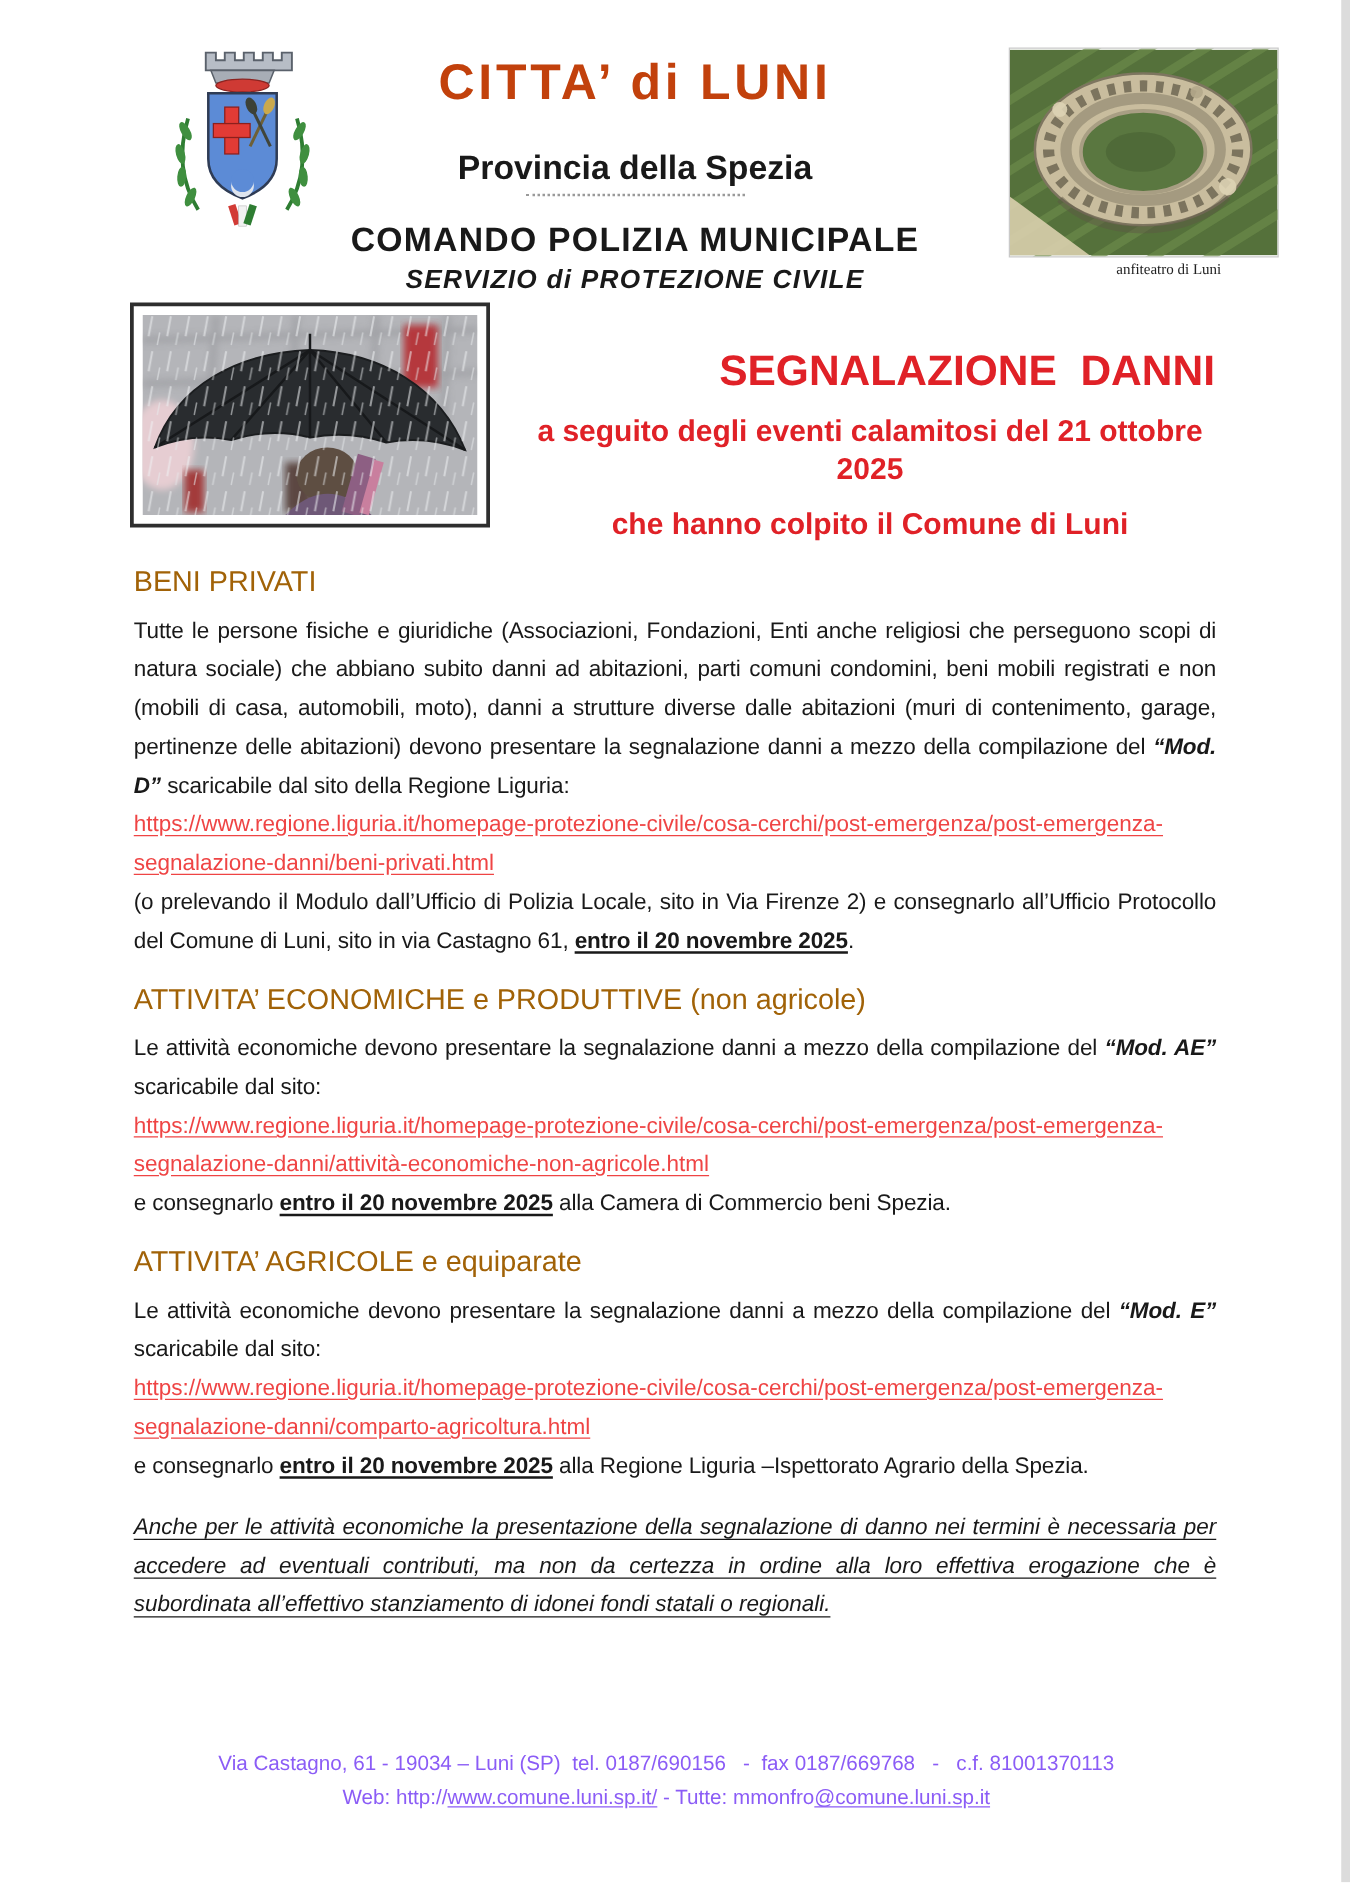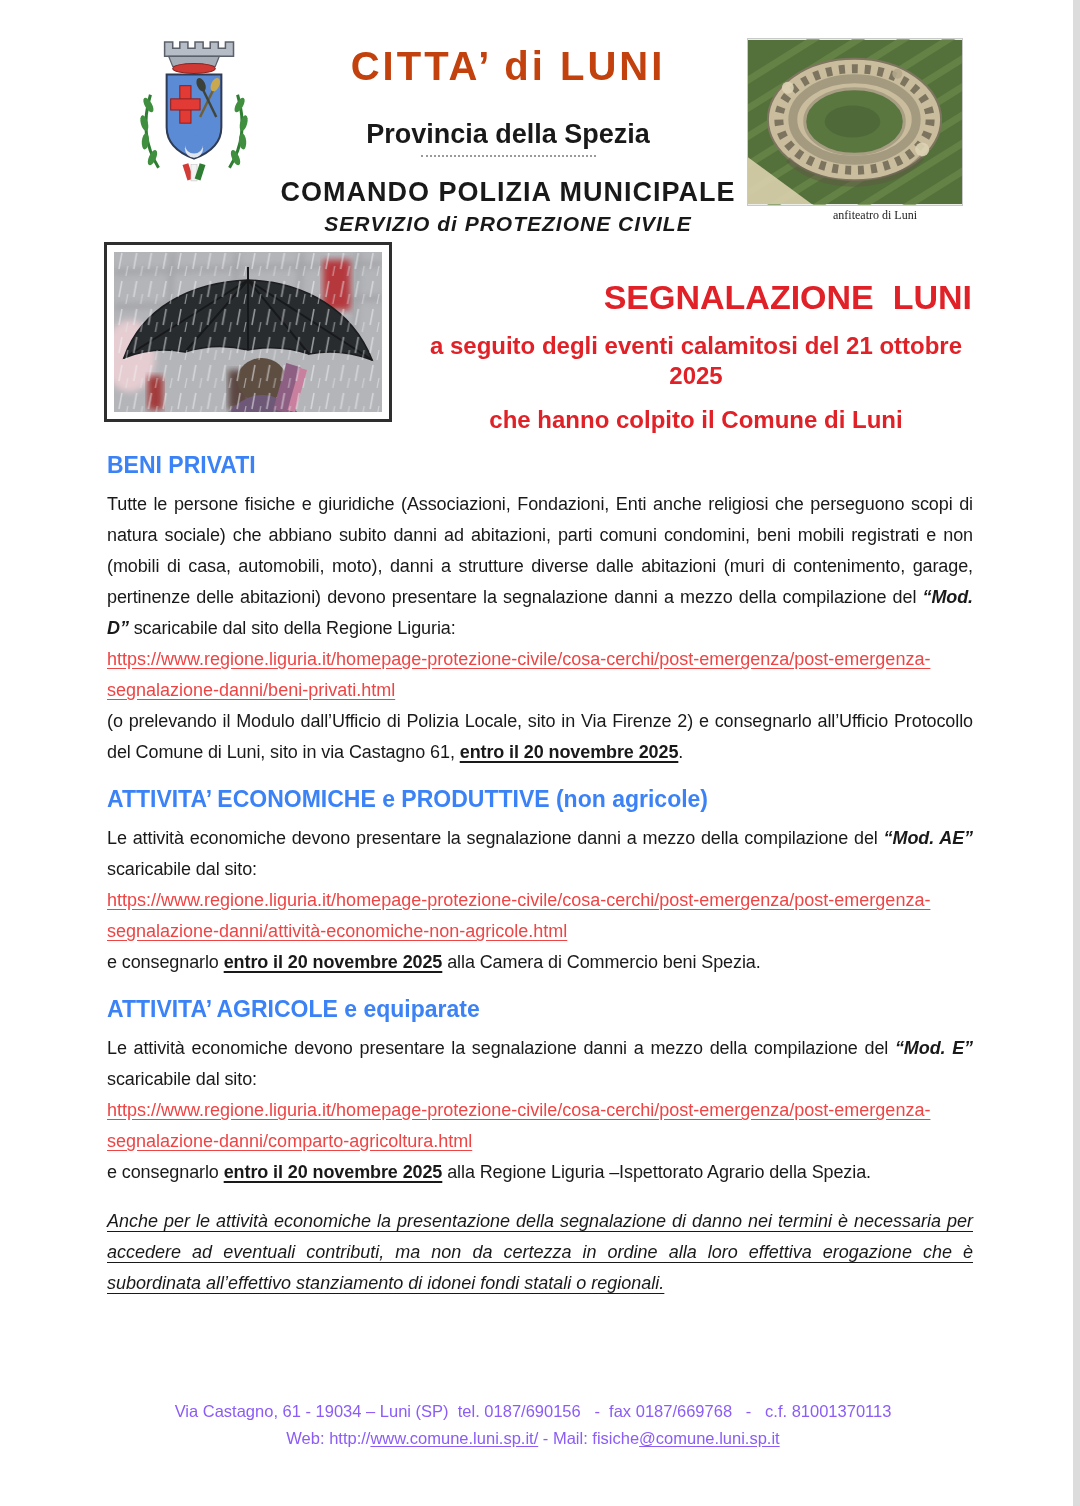--- a/index.html
+++ b/index.html
@@ -10,35 +10,35 @@
   .edge{position:absolute;top:0;right:0;width:7px;height:100%;background:#dcdcdc;}
 
   
   .crest{position:absolute;left:128px;top:34px;width:132px;height:152px;}
   .hdr-center{position:absolute;left:268px;top:44px;width:480px;text-align:center;}
   .hdr-title{font-size:40px;font-weight:bold;letter-spacing:3px;color:#c2410c;}
   .hdr-sub{margin-top:30px;font-size:27px;font-weight:bold;}
   .hdr-dots{width:175px;margin:3px auto 0;border-bottom:2px dotted #9a9a9a;height:2px;}
   .hdr-cmd{margin-top:20px;font-size:27px;font-weight:bold;letter-spacing:1px;}
   .hdr-srv{margin-top:4px;font-size:21px;font-style:italic;font-weight:bold;letter-spacing:1px;}
-  .amphi{position:absolute;left:747px;top:38px;width:256px;}
+  .amphi{position:absolute;left:807px;top:38px;width:256px;}
   .amphi svg{display:block;border:1px solid #c9c9c9;}
   .amphi-cap{font-family:"Liberation Serif",serif;font-size:12px;color:#222;text-align:center;margin-top:2px;}
 
   
   .photo{position:absolute;left:104px;top:242px;width:288px;height:180px;
          border:3px solid #2e2e2e;background:#fff;box-sizing:border-box;padding:7px;}
   .photo svg{display:block;width:100%;height:100%;}
   .banner{position:absolute;left:420px;top:278px;width:552px;text-align:right;}
   .banner-title{font-size:34px;font-weight:bold;color:#e02127;white-space:pre-wrap;}
   .banner-line{margin-top:14px;font-size:24px;font-weight:bold;color:#e02127;line-height:30px;text-align:center;}
 
   
   .bodycol{position:absolute;left:107px;top:452px;width:866px;}
-  h2.sec{font-size:23px;font-weight:bold;color:#3b82f6;margin:18px 0 10px 0;}
+  h2.sec{font-size:23px;font-weight:normal;color:#a16207;margin:18px 0 10px 0;}
   h2.sec:first-child{margin-top:0;}
   .para{font-size:18px;line-height:31px;text-align:justify;letter-spacing:-0.1px;margin:0;}
   .modname{font-weight:bold;font-style:italic;}
   a.doclink{color:#ef4444;text-decoration:underline;text-underline-offset:3px;
             font-size:18px;line-height:31px;display:block;text-align:justify;
             overflow-wrap:break-word;}
   .deadline{font-weight:bold;text-decoration:underline;text-underline-offset:3px;text-decoration-thickness:2px;}
   .note{font-size:18px;line-height:31px;text-align:justify;font-style:italic;
         text-decoration:underline;text-underline-offset:4px;margin:6px 0 0 0;}
   .gap{height:12px;}
@@ -165,21 +165,21 @@
 
       <ellipse cx="150" cy="128" rx="25" ry="22" fill="#5e4e42"></ellipse>
       <path d="M116,160 Q150,126 186,160 Z" fill="#6e5877"></path>
       <rect x="168" y="112" width="15" height="48" fill="#8d5f83" transform="rotate(16 175 136)"></rect>
       <rect x="182" y="116" width="8" height="44" fill="#c97f9e" transform="rotate(16 186 138)"></rect>
       <rect width="272" height="160" fill="url(#rain)" opacity="0.55"></rect>
     </svg>
   </div>
 
   <div class="banner">
-    <div class="banner-title">SEGNALAZIONE  LUNI</div>
+    <div class="banner-title">SEGNALAZIONE  DANNI</div>
     <div class="banner-line">a seguito degli eventi calamitosi del 21 ottobre 2025</div>
     <div class="banner-line">che hanno colpito il Comune di Luni</div>
   </div>
 
   <div class="bodycol">
 
     <h2 class="sec">BENI PRIVATI</h2>
     <p class="para"><span>Tutte le persone fisiche e giuridiche (Associazioni, Fondazioni, Enti anche religiosi che perseguono scopi di natura sociale) che abbiano subito danni ad abitazioni, parti comuni condomini, beni mobili registrati e non (mobili di casa, automobili, moto), danni a strutture diverse dalle abitazioni (muri di contenimento, garage, pertinenze delle abitazioni) devono presentare la segnalazione danni a mezzo della compilazione del </span><span class="modname">“Mod. D”</span><span> scaricabile dal sito della Regione Liguria:</span></p>
     <a class="doclink" href="#">https://www.regione.liguria.it/homepage-protezione-civile/cosa-cerchi/post-emergenza/post-emergenza-segnalazione-danni/beni-privati.html</a>
     <p class="para"><span>(o prelevando il Modulo dall’Ufficio di Polizia Locale, sito in Via Firenze 2) e consegnarlo all’Ufficio Protocollo del Comune di Luni, sito in via Castagno 61, </span><span class="deadline">entro il 20 novembre 2025</span><span>.</span></p>
@@ -193,17 +193,17 @@
     <p class="para"><span>Le attività economiche devono presentare la segnalazione danni a mezzo della compilazione del </span><span class="modname">“Mod. E”</span><span> scaricabile dal sito:</span></p>
     <a class="doclink" href="#">https://www.regione.liguria.it/homepage-protezione-civile/cosa-cerchi/post-emergenza/post-emergenza-segnalazione-danni/comparto-agricoltura.html</a>
     <p class="para"><span>e consegnarlo </span><span class="deadline">entro il 20 novembre 2025</span><span> alla Regione Liguria –Ispettorato Agrario della Spezia.</span></p>
 
     <div class="gap"></div>
     <p class="note">Anche per le attività economiche la presentazione della segnalazione di danno nei termini è necessaria per accedere ad eventuali contributi, ma non da certezza in ordine alla loro effettiva erogazione che è subordinata all’effettivo stanziamento di idonei fondi statali o regionali.</p>
   </div>
 
   <div class="footer">
     <div class="pre">Via Castagno, 61 - 19034 – Luni (SP)  tel. 0187/690156   -  fax 0187/669768   -   c.f. 81001370113</div>
-    <div><span>Web: http://</span><span class="u">www.comune.luni.sp.it/</span><span> - Mail: fisiche</span><span class="u">@comune.luni.sp.it</span></div>
+    <div><span>Web: http://</span><span class="u">www.comune.luni.sp.it/</span><span> - Tutte: mmonfro</span><span class="u">@comune.luni.sp.it</span></div>
   </div>
 
   <div class="edge"></div>
 </div>
 
 </body></html>

